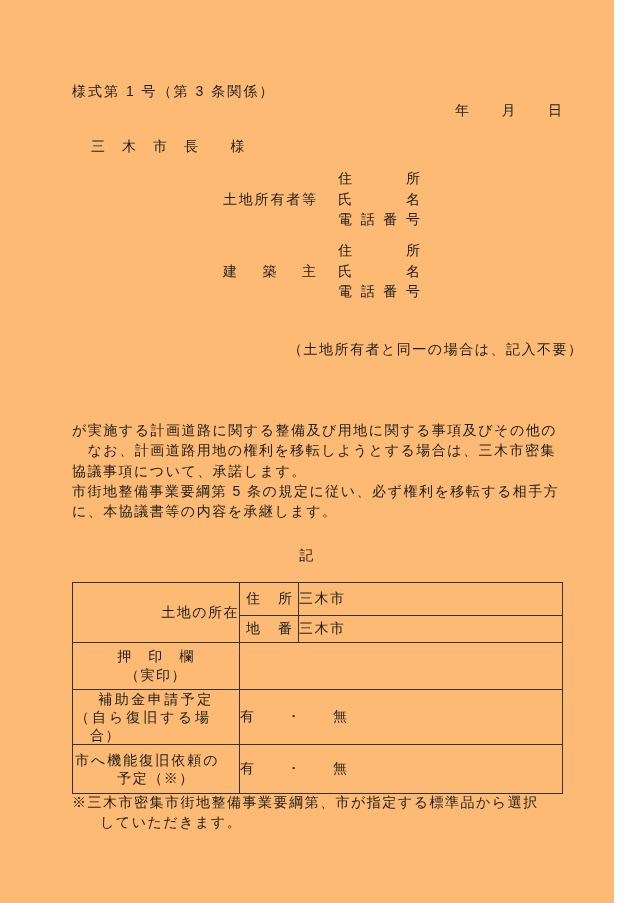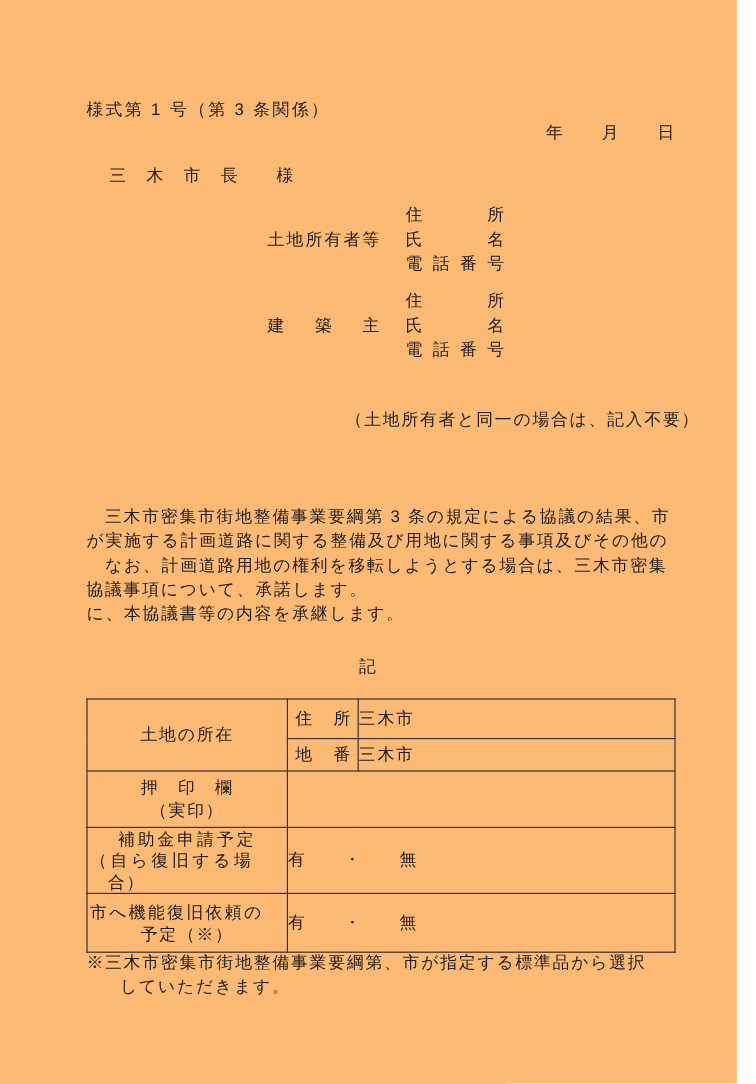--- a/index.html
+++ b/index.html
@@ -28,21 +28,21 @@
   
   .doc-title { left:0; right:0; top:352px; text-align:center; font-weight:bold; font-size:17px; letter-spacing:3px; }
   .body-text { left:72px; top:420px; width:500px; }
   .ki { left:0; right:0; top:545px; text-align:center; }
 
   
   table.main { position:absolute; left:72px; top:582px; width:490px; border-collapse:collapse; table-layout:fixed; }
   table.main td { border:1px solid #333; padding:0; vertical-align:middle; overflow:hidden; }
   .tr-r1 { height:33px; } .tr-r2 { height:27px;margin-top:16px; } .tr-r3 { height:47px; }
   .tr-r4 { height:53px; } .tr-r5 { height:49px; }
-  td.loc-label { text-align:center; }
+  td.loc-label { text-align:right; }
   .jkey { margin:0 6px; text-align:justify; text-align-last:justify; -moz-text-align-last:justify; letter-spacing:normal; }
   td.val { padding-left:12px; }
   td.seal-label { text-align:center; line-height:19px;margin-top:40px; }
   td.wrap-label { vertical-align:top; padding-top:3px; line-height:18px;margin-top:13px; }
   .sub-l1 { text-align:center; letter-spacing:2.5px; }
   .sub-l2 { padding-left:2px; letter-spacing:3px; }
   .sub-l3 { padding-left:17px; }
   .res-l1 { padding-left:2px; letter-spacing:2px; }
   .res-l2 { text-align:center; }
   td.choice { padding-left:14px; }
@@ -75,24 +75,24 @@
       <div class="jfield">住　所</div>
       <div class="jfield">氏　名</div>
       <div class="jfield">電話番号</div>
     </div>
   </div>
 
   <div class="abs line builder-note">（土地所有者と同一の場合は、記入不要）</div>
 
 
   <div class="abs body-text">
-    <div class="line">　三木市密集市街地整備事業要綱第 3 条の規定による協議の結果、市</div>
     <div class="line">が実施する計画道路に関する整備及び用地に関する事項及びその他の</div>
     <div class="line">　なお、計画道路用地の権利を移転しようとする場合は、三木市密集</div>
     <div class="line">協議事項について、承諾します。</div>
+    <div class="line">市街地整備事業要綱第 5 条の規定に従い、必ず権利を移転する相手方</div>
     <div class="line">に、本協議書等の内容を承継します。</div>
   </div>
 
   <div class="abs line ki">記</div>
 
   <table class="main">
     <colgroup>
       <col style="width:167px">
       <col style="width:59px">
       <col style="width:264px">

